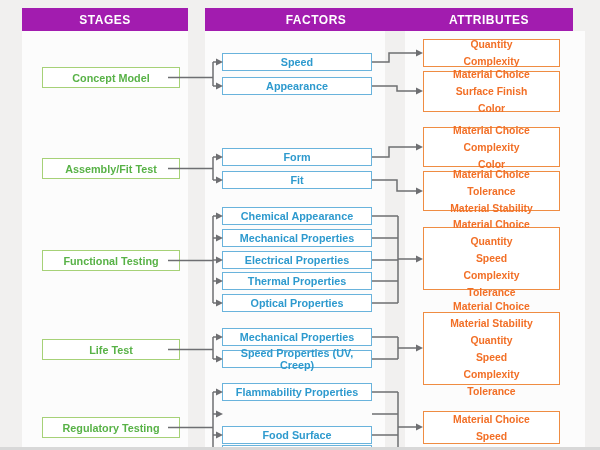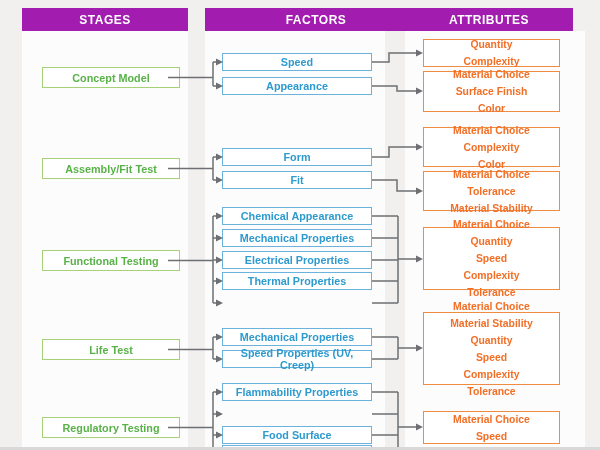--- a/index.html
+++ b/index.html
@@ -105,20 +105,21 @@
   <div class="box stage" style="top:339px">Life Test</div>
 
   <div class="box factor" style="top:53px">Speed</div>
   <div class="box factor" style="top:77px">Appearance</div>
   <div class="box factor" style="top:148px">Form</div>
   <div class="box factor" style="top:171px">Fit</div>
   <div class="box factor" style="top:207px">Chemical Appearance</div>
   <div class="box factor" style="top:229px">Mechanical Properties</div>
   <div class="box factor" style="top:251px">Electrical Properties</div>
   <div class="box factor" style="top:272px">Thermal Properties</div>
+  <div class="box factor" style="top:294px">Optical Properties</div>
   <div class="box factor" style="top:328px">Mechanical Properties</div>
   <div class="box factor" style="top:350px">Speed Properties (UV, Creep)</div>
   <div class="box factor" style="top:383px">Flammability Properties</div>
   <div class="box factor" style="top:426px">Food Surface</div>
   <div class="box factor" style="top:445px;height:12px"></div>
 
   <div class="box attr" style="top:39px;height:28px">Quantity
 Complexity</div>
   <div class="box attr" style="top:71px;height:41px">Material Choice
 Surface Finish

